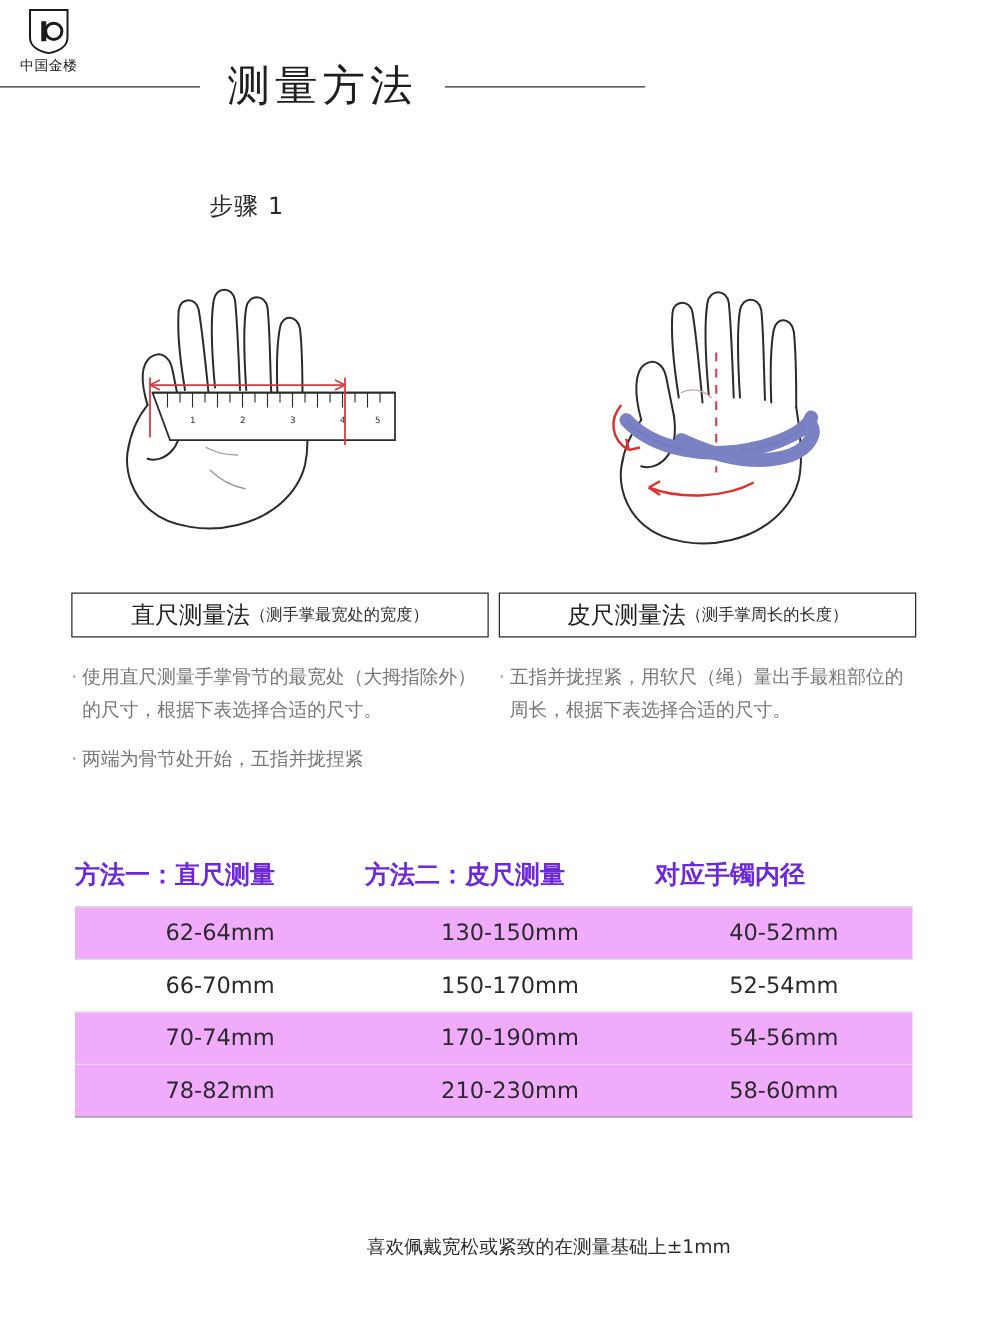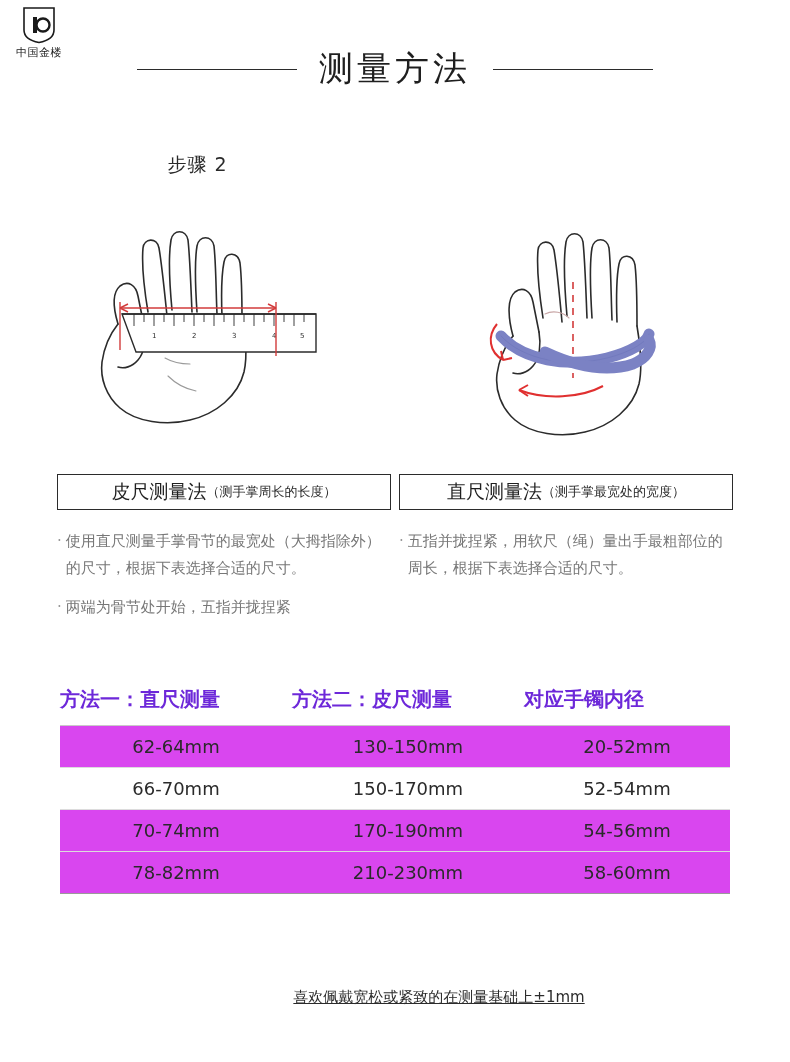--- a/index.html
+++ b/index.html
@@ -45,21 +45,21 @@
   }
 
   
   .title-row {
     position: absolute;
     top: 46px;
     left: 0;
     width: 790px;
     display: flex;
     align-items: center;
-    justify-content: center;
+    justify-content: flex-start;
   }
   .title-rule {
     height: 1px;
     background: #2b2b2b;
     width: 160px;
   }
   .title-rule.left { margin-right: 22px; }
   .title-rule.right { margin-left: 22px; }
   .page-title {
     font-size: 34px;
@@ -184,21 +184,21 @@
     text-align: left;
   }
   table.size-table td {
     font-size: 18px;
     color: #2a2a2a;
     text-align: center;
     padding: 10px 0;
     border-bottom: 1px solid #dcdcdc;
   }
   table.size-table tr.shaded td {
-    background: #d946ef;
+    background: #f0abfc;
   }
   table.size-table tr.header-row th {
     border-bottom: 1px solid #c9c9c9;
   }
   table.size-table tr:last-child td {
     border-bottom: 1px solid #9a9a9a;
   }
   .col-a { width: 232px; }
   .col-b { width: 232px; }
   .col-c { width: 206px; }
@@ -207,21 +207,20 @@
     position: absolute;
     top: 988px;
     left: 0;
     width: 790px;
     text-align: center;
     font-size: 15px;
     color: #2b2b2b;
     font-family: "DejaVu Sans", sans-serif;
     padding-left: 88px;
     box-sizing: border-box;
-    text-decoration: underline;
   }
 </style>
 </head>
 <body>
 
 <div class="page">
 
   <div class="logo">
     <div class="logo-mark">
       <svg width="34" height="38" viewBox="0 0 34 38">
@@ -234,21 +233,21 @@
   </div>
 
   <div class="title-row">
     <div class="title-rule left"></div>
     <div class="page-title">测量方法</div>
     <div class="title-rule right"></div>
   </div>
 
   <div class="steps">
     <div class="step">
-      <span class="step-label">步骤 2</span>
+      <span class="step-label">步骤 1</span>
     </div>
   </div>
 
   <div class="hands">
 
     <div class="hand-box left">
       <svg width="395" height="262" viewBox="0 0 395 262">
         <g fill="none" stroke="#2b2b2b" stroke-width="1.6" stroke-linecap="round" stroke-linejoin="round">
 
           <path d="M118 138 C112 118 113 106 120 100 C128 94 136 99 138 110 L144 140"></path>
@@ -333,26 +332,26 @@
           <path d="M108 174 l-2 -9 M108 174 l9 -2"></path>
           <path d="M124 204 C150 214 186 212 208 200"></path>
           <path d="M124 204 l9 -5 M124 204 l9 6"></path>
         </g>
       </svg>
     </div>
   </div>
 
   <div class="method-boxes">
     <div class="method-box">
+      <span class="method-title">直尺测量法</span>
+      <span class="method-sub">（测手掌最宽处的宽度）</span>
+    </div>
+    <div class="method-box">
       <span class="method-title">皮尺测量法</span>
       <span class="method-sub">（测手掌周长的长度）</span>
-    </div>
-    <div class="method-box">
-      <span class="method-title">直尺测量法</span>
-      <span class="method-sub">（测手掌最宽处的宽度）</span>
     </div>
   </div>
 
   <div class="notes">
     <div class="note-col">
       <div class="note">
         <span class="note-dot">·</span>
         <span class="note-text">使用直尺测量手掌骨节的最宽处（大拇指除外）的尺寸，根据下表选择合适的尺寸。</span>
       </div>
       <div class="note">
@@ -379,21 +378,21 @@
         <tr class="header-row">
           <th>方法一：直尺测量</th>
           <th>方法二：皮尺测量</th>
           <th>对应手镯内径</th>
         </tr>
       </thead>
       <tbody>
         <tr class="shaded">
           <td>62-64mm</td>
           <td>130-150mm</td>
-          <td>20-52mm</td>
+          <td>40-52mm</td>
         </tr>
         <tr>
           <td>66-70mm</td>
           <td>150-170mm</td>
           <td>52-54mm</td>
         </tr>
         <tr class="shaded">
           <td>70-74mm</td>
           <td>170-190mm</td>
           <td>54-56mm</td>

